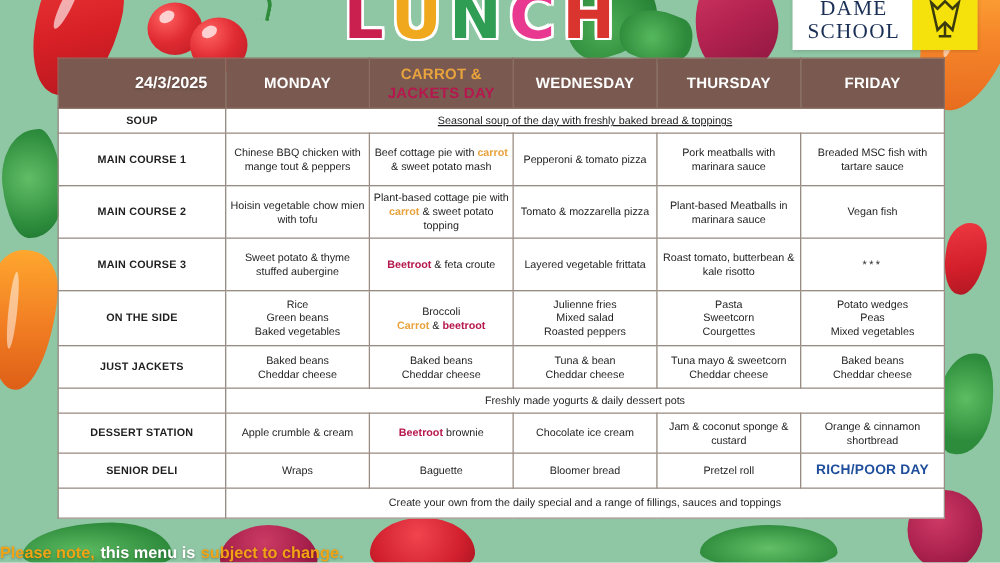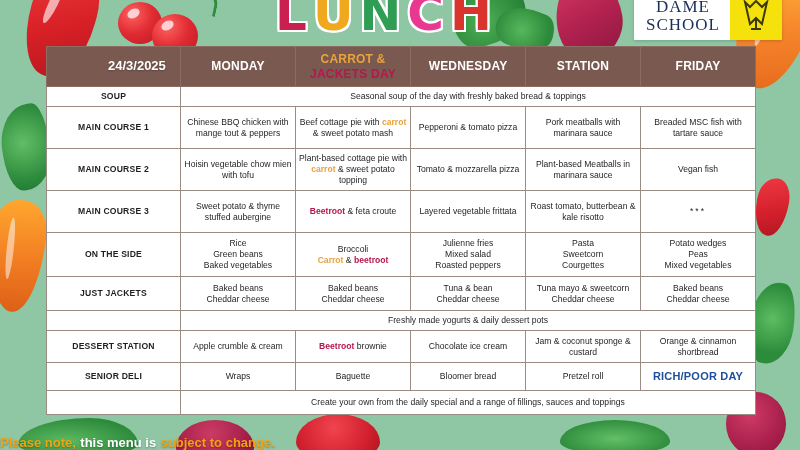--- a/index.html
+++ b/index.html
@@ -283,28 +283,28 @@
     </colgroup>
     <thead>
       <tr>
         <th class="blank-head"></th>
         <th>MONDAY</th>
         <th>
           <span class="carrot-word">CARROT &amp;</span><br>
           <span class="beet-word">JACKETS DAY</span>
         </th>
         <th>WEDNESDAY</th>
-        <th>STATION</th>
+        <th>THURSDAY</th>
         <th>FRIDAY</th>
       </tr>
     </thead>
     <tbody id="menu-body">
         <tr style="height: 20px;">
           <td class="rowlabel">SOUP</td>
-          <td class="wide" colspan="5" style="height: 20px;">Seasonal soup of the day with freshly baked bread &amp; toppings</td>
+          <td class="wide" colspan="5" style="height: 20px; text-decoration: underline;">Seasonal soup of the day with freshly baked bread &amp; toppings</td>
         </tr>
         <tr style="height: 42px;">
           <td class="rowlabel">MAIN COURSE 1</td>
           <td>Chinese BBQ chicken with mange tout &amp; peppers</td>
           <td>Beef cottage pie with <span class="carrot-word">carrot</span> &amp; sweet potato mash</td>
           <td>Pepperoni &amp; tomato pizza</td>
           <td>Pork meatballs with marinara sauce</td>
           <td>Breaded MSC fish with tartare sauce</td>
         </tr>
         <tr style="height: 42px;">

